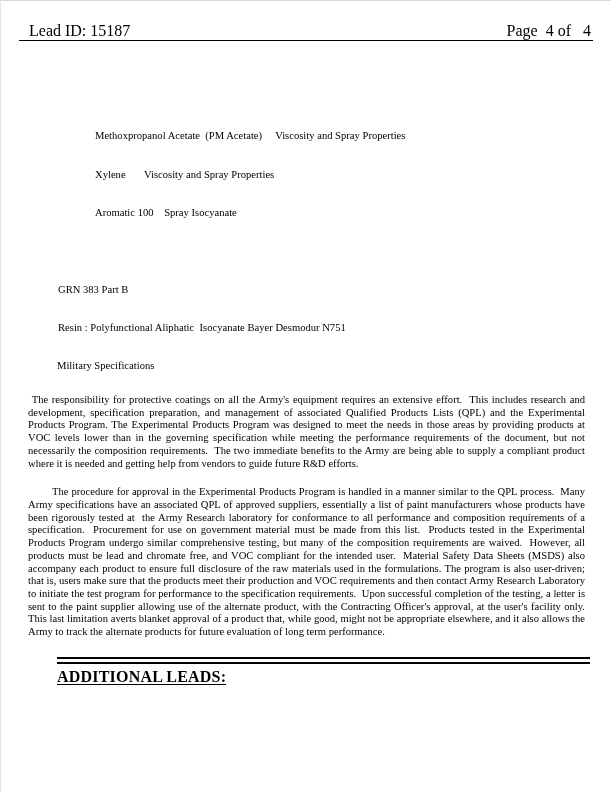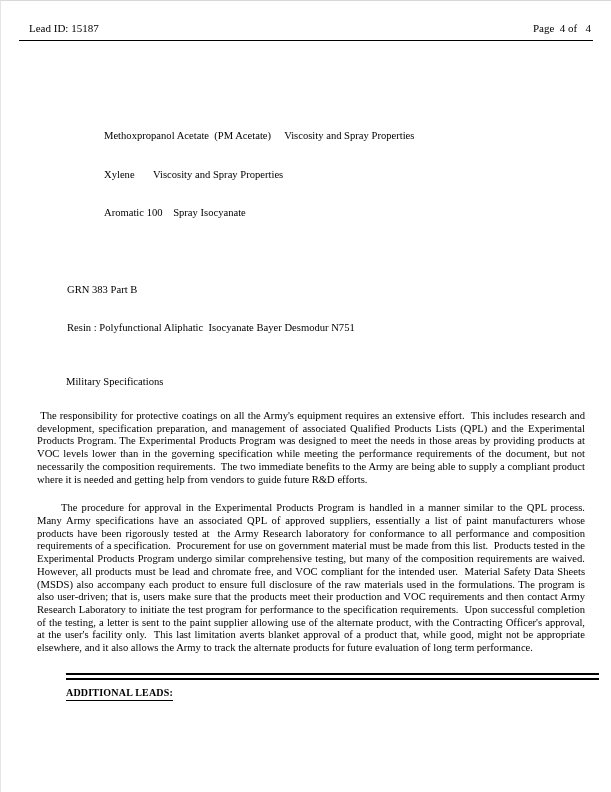--- a/index.html
+++ b/index.html
@@ -19,57 +19,57 @@
     border-top: 1px solid #d8d8d8;
     border-left: 1px solid #e4e4e4;
   }
   .header {
     position: absolute;
     top: 21px;
     left: 28px;
     right: 20px;
     display: flex;
     justify-content: space-between;
-    font-size: 11px;
+    font-size: 16px;
     white-space: pre-wrap;
   }
   .header-rule {
     position: absolute;
     top: 39px;
     left: 18px;
     right: 18px;
     border: none;
     border-top: 1px solid #000000;
     margin: 0;
   }
   .content {
     position: absolute;
     top: 40px;
-    left: 36px;
+    left: 27px;
     right: 26px;
     font-size: 10.6px;
     line-height: 12.7px;
   }
   .materials {
     margin-top: 64px;
     margin-left: 67px;
     white-space: pre-wrap;
   }
   .grn-block {
     margin-top: 14px;
     margin-left: 30px;
     white-space: pre-wrap;
   }
   .solvent-block {
     margin-top: 13px;
     margin-left: 29px;
     white-space: pre-wrap;
   }
   .section-title {
-    margin-top: 16px;
+    margin-top: 0;
     margin-left: 29px;
   }
   .para {
     margin-top: 21px;
     text-align: justify;
     white-space: pre-wrap;
   }
   .para.no-gap {
     margin-top: 16px;
     text-indent: 24px;
@@ -82,21 +82,21 @@
     border-top: 2px solid #000000;
     border-bottom: 2px solid #000000;
   }
   .additional-leads {
     margin-top: 7px;
     margin-left: 29px;
   }
   .additional-leads span {
     display: inline-block;
     font-weight: bold;
-    font-size: 10px;
+    font-size: 16px;
     letter-spacing: 0.2px;
     border-bottom: 1.5px solid #000000;
     padding-bottom: 1px;
   }
 </style>
 </head>
 <body>
 
 <div class="page">
 

